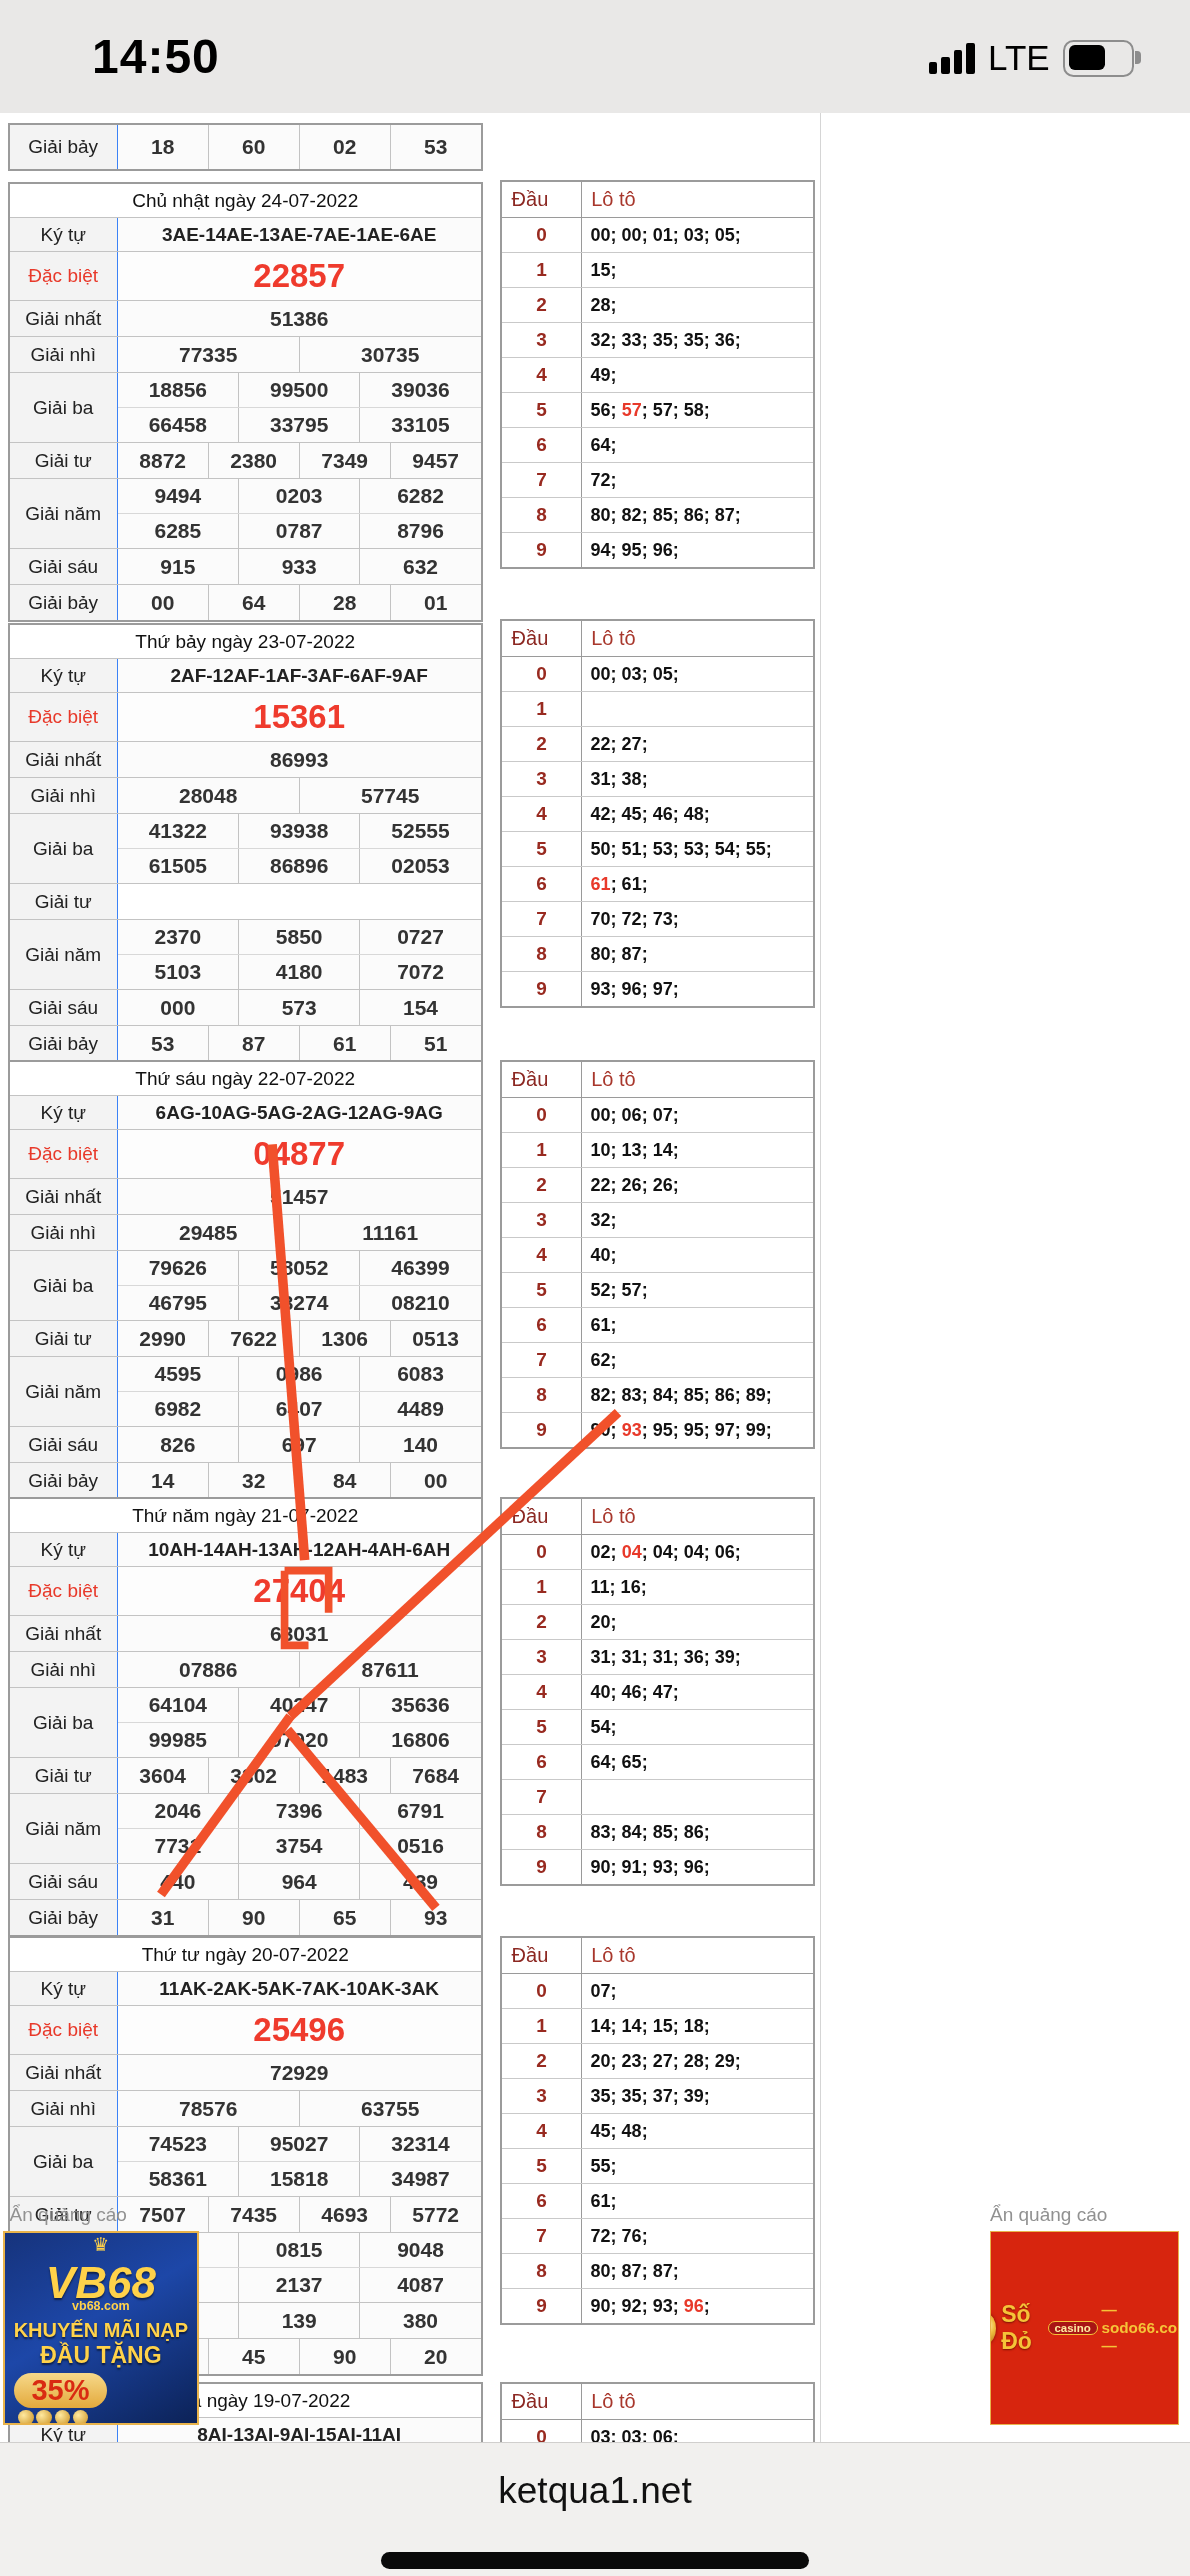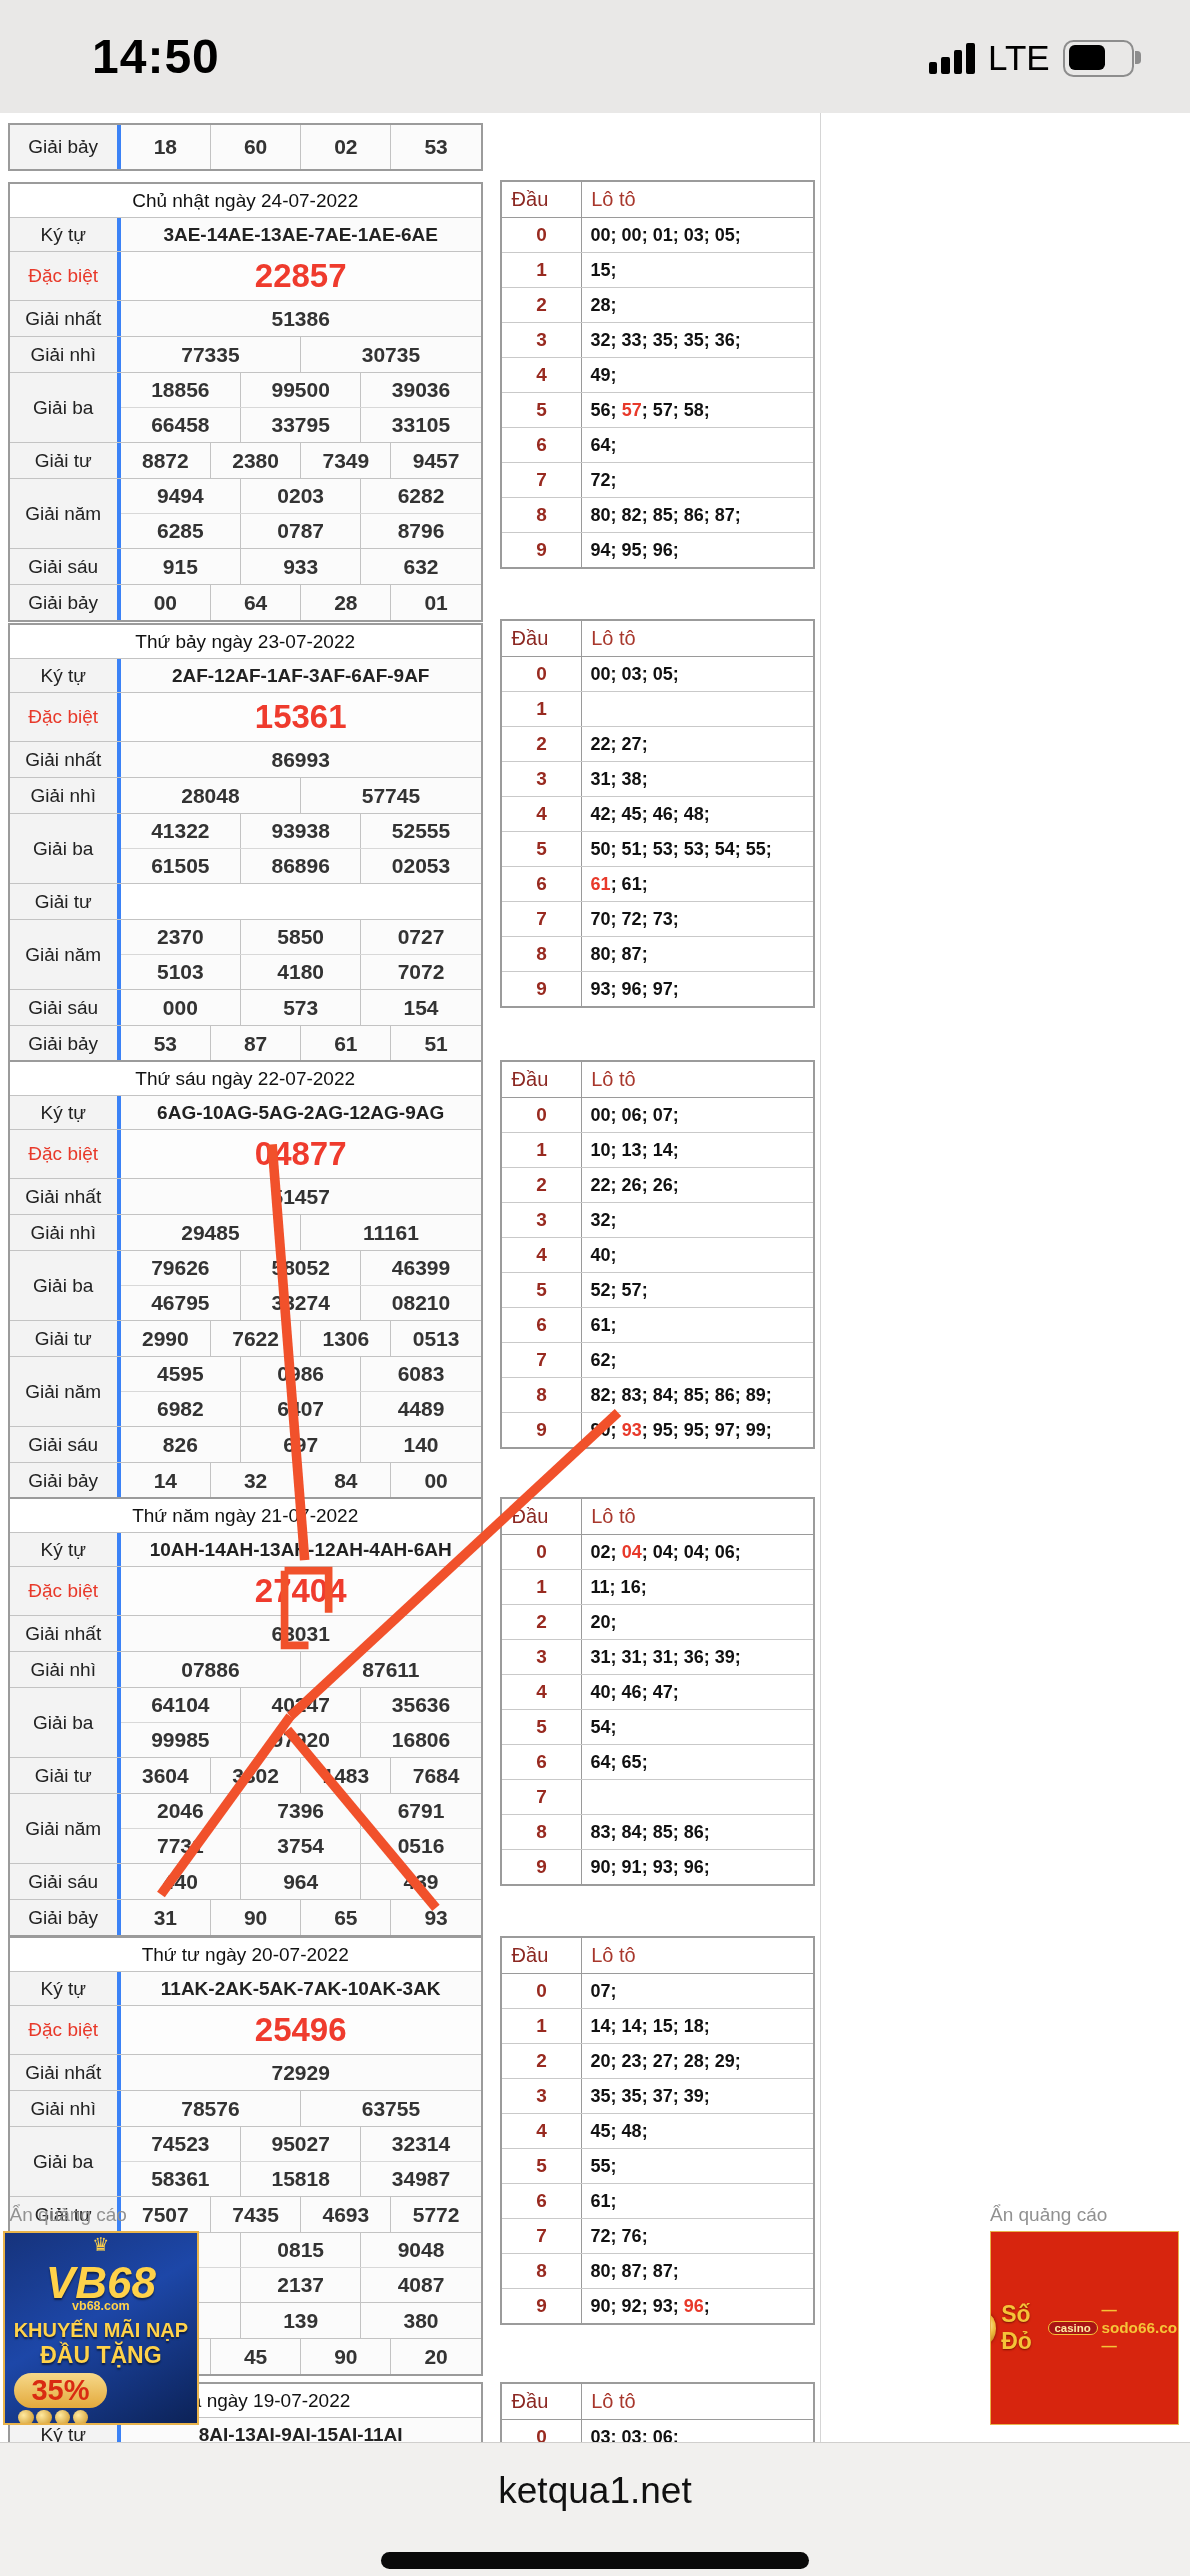--- a/index.html
+++ b/index.html
@@ -16,21 +16,21 @@
   .lte{font-size:35px;font-weight:500;color:#000;}
   .batt{position:relative;width:67px;height:33px;border:2.9px solid #8d8d8d;border-radius:10.5px;}
   .batt .fill{position:absolute;left:3.8px;top:3.8px;width:36px;height:25px;background:#000;border-radius:5.8px;}
   .batt .nub{position:absolute;right:-8.6px;top:9.6px;width:5.8px;height:13.4px;background:#8d8d8d;border-radius:0 3.8px 3.8px 0;}
   
   .rtable{position:absolute;left:7.7px;width:471px;background:#fff;border:2.9px solid #9b9b9b;z-index:2;}
   .rt-title{height:33px;display:flex;align-items:center;justify-content:center;
             font-size:19px;color:#111;background:#fff;}
   .rt-row{display:flex;border-top:1px solid #c3c3c3;}
   .rt-label{width:107px;flex:0 0 107px;background:#f3f3f3;display:flex;align-items:center;justify-content:center;
-            font-size:19px;color:#222;border-right:4px solid #3b82f6;text-align:center;}
+            font-size:19px;color:#222;border-right:1px solid #3b82f6;text-align:center;}
   .rt-label.red{color:#e8392a;}
   .rt-vals{flex:1;display:flex;flex-direction:column;}
   .rt-vrow{flex:1;display:flex;}
   .rt-vrow + .rt-vrow{border-top:1px solid #d8d8d8;}
   .rt-cell{flex:1;display:flex;align-items:center;justify-content:center;
            font-weight:bold;font-size:21px;color:#333;background:#fbfbfb;}
   .rt-cell + .rt-cell{border-left:1px solid #c3c3c3;}
   .rt-cell.kytu{font-weight:bold;font-size:19px;color:#222;background:#fbfbfb;}
   .rt-cell.special{font-size:33px;color:#ef3b2d;background:#fdfdfd;}
   .h34{height:33px;} .h50{height:48px;}

